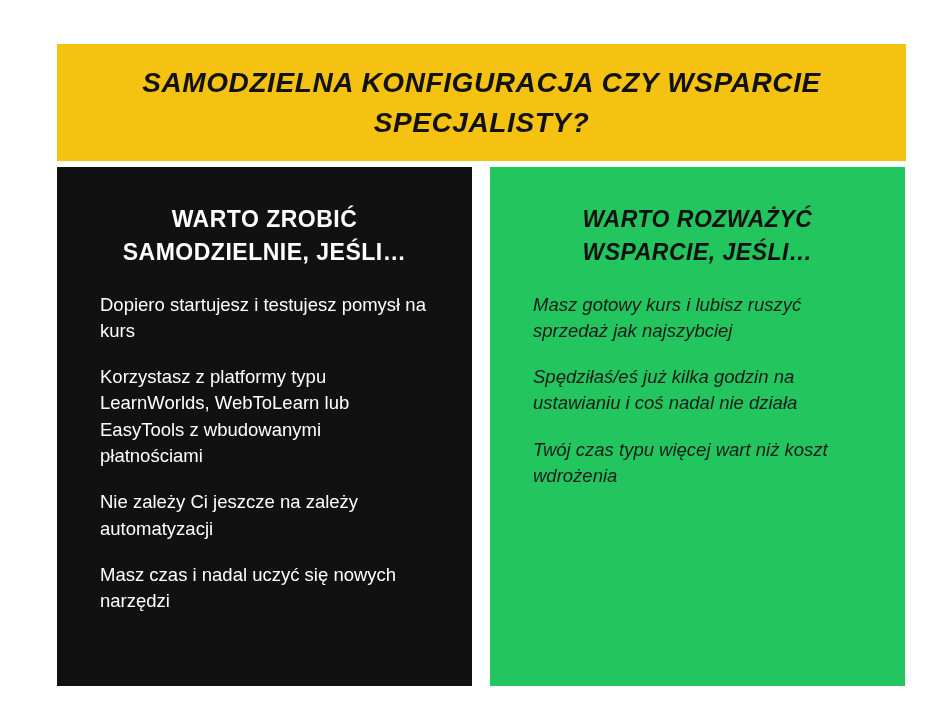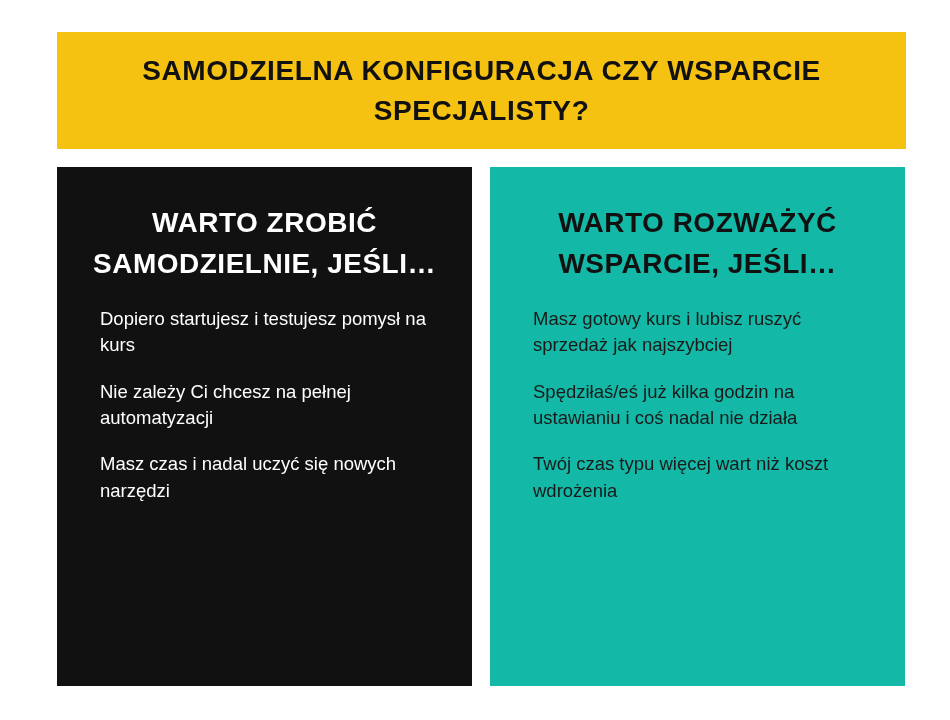--- a/index.html
+++ b/index.html
@@ -16,27 +16,28 @@
   .slide {
     position: relative;
     width: 950px;
     height: 720px;
     background: #ffffff;
     box-sizing: border-box;
   }
   .header-band {
     position: absolute;
     left: 57px;
-    top: 32px;
+    top: 44px;
     width: 849px;
     height: 117px;
     background: #f5c211;
     display: flex;
     align-items: center;
     justify-content: center;
+    font-style: italic;
   }
   .header-title {
     margin: 0;
     text-align: center;
     color: #111111;
     font-weight: bold;
     font-size: 28px;
     line-height: 1.42;
     letter-spacing: 0.6px;
     text-transform: uppercase;
@@ -55,28 +56,29 @@
     width: 415px;
     height: 519px;
     box-sizing: border-box;
     padding: 36px 32px 28px 32px;
   }
   .col-dark {
     background: #111111;
     color: #ffffff;
   }
   .col-light {
-    background: #14b8a6;
+    background: #22c55e;
     color: #111111;
+    font-style: italic;
   }
   .col-title {
     margin: 0 0 22px 0;
     text-align: center;
     font-weight: bold;
-    font-size: 28px;
+    font-size: 23px;
     line-height: 1.45;
     letter-spacing: 0.5px;
     text-transform: uppercase;
   }
   .col-list {
     list-style: none;
     margin: 11px;
     padding: 0;
   }
   .col-list li {
@@ -98,21 +100,22 @@
   <div class="header-band">
     <h1 class="header-title">SAMODZIELNA KONFIGURACJA CZY WSPARCIE SPECJALISTY?</h1>
   </div>
 
   <div class="columns">
 
     <div class="col col-dark">
       <h2 class="col-title">WARTO ZROBIĆ SAMODZIELNIE, JEŚLI…</h2>
       <ul class="col-list">
         <li>Dopiero startujesz i testujesz pomysł na kurs</li>
-        <li>Nie zależy Ci chcesz na pełnej automatyzacji</li>
+        <li>Korzystasz z platformy typu LearnWorlds, WebToLearn lub EasyTools z wbudowanymi płatnościami</li>
+        <li>Nie zależy Ci jeszcze na zależy automatyzacji</li>
         <li>Masz czas i nadal uczyć się nowych narzędzi</li>
       </ul>
     </div>
 
     <div class="col col-light">
       <h2 class="col-title">WARTO ROZWAŻYĆ WSPARCIE, JEŚLI…</h2>
       <ul class="col-list">
         <li>Masz gotowy kurs i lubisz ruszyć sprzedaż jak najszybciej</li>
         <li>Spędziłaś/eś już kilka godzin na ustawianiu i coś nadal nie działa</li>
         <li>Twój czas typu więcej wart niż koszt wdrożenia</li>

